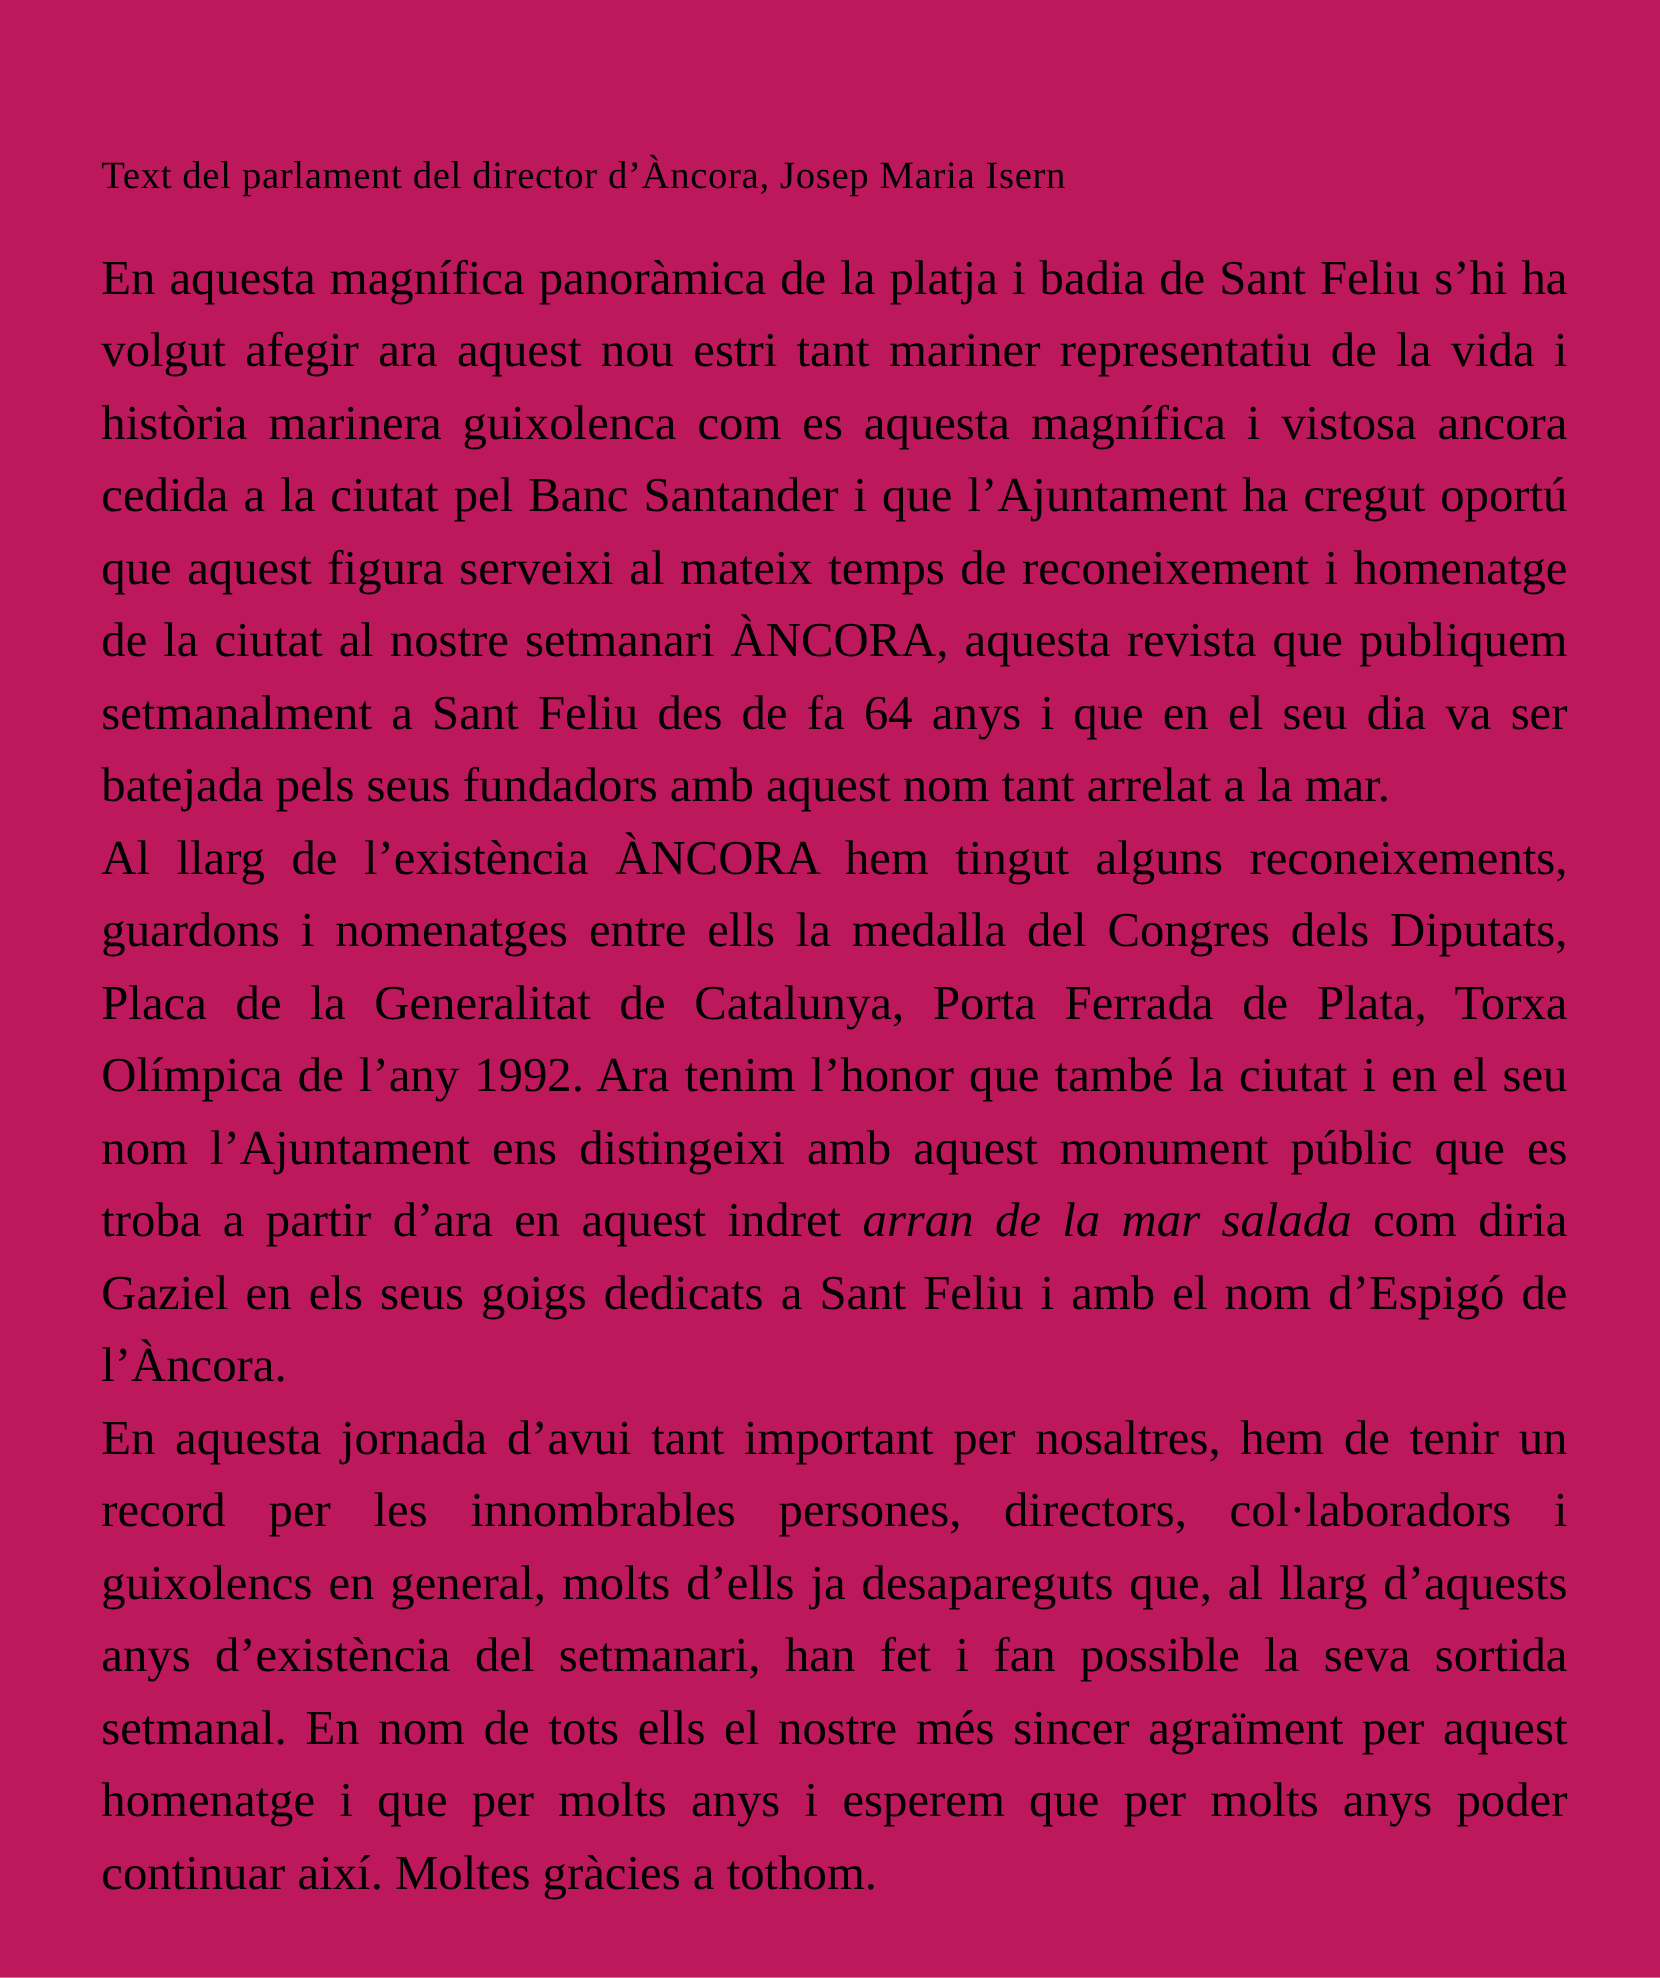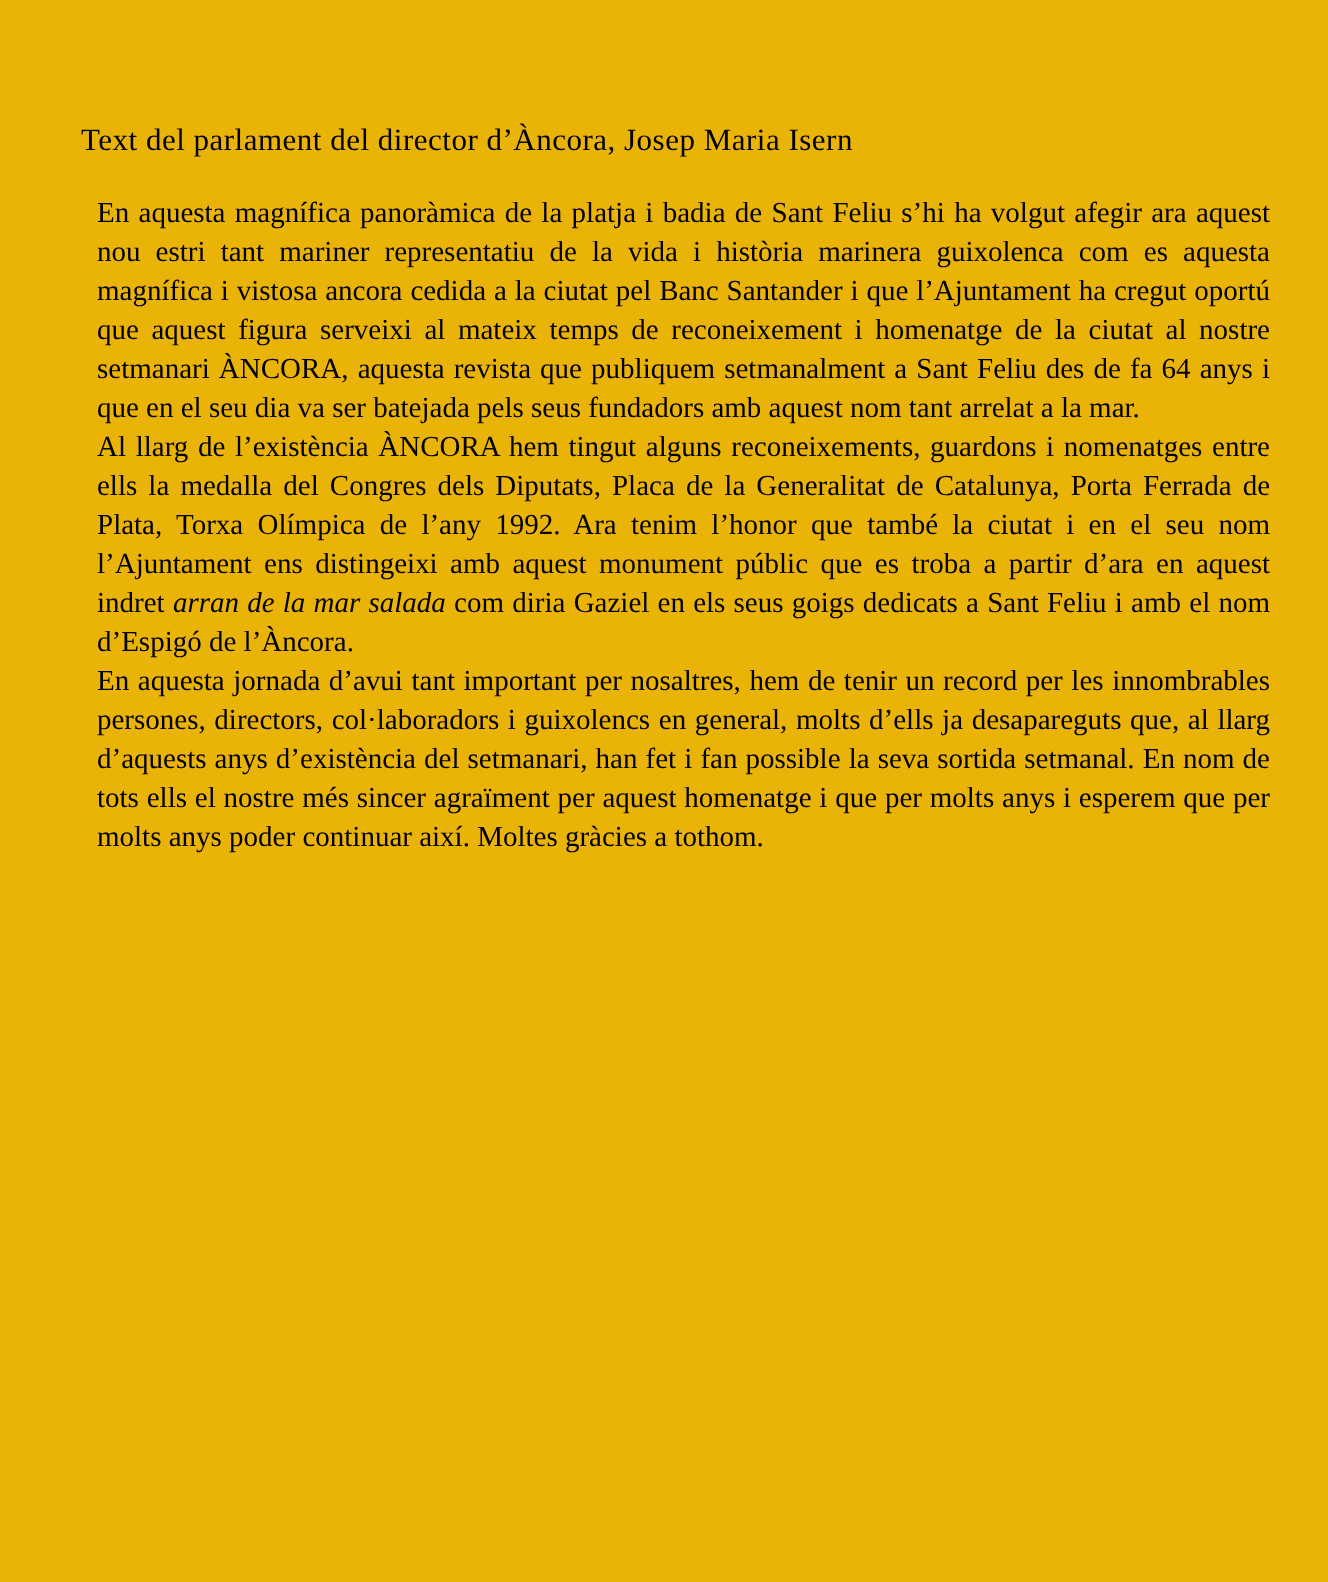--- a/index.html
+++ b/index.html
@@ -11,39 +11,39 @@
     width: 1328px;
     height: 1582px;
     font-family: "Liberation Serif", "DejaVu Serif", serif;
     color: #000000;
     overflow: hidden;
   }
   .page {
     position: relative;
     width: 1328px;
     height: 1582px;
-    background: #eab308;
+    background: #be185d;
   }
   .doc-title {
     position: absolute;
     left: 81px;
     top: 122px;
     margin: 0;
     font-size: 31px;
     font-weight: normal;
     letter-spacing: 0.5px;
     white-space: nowrap;
   }
   .doc-body {
     position: absolute;
-    left: 97px;
+    left: 81px;
     top: 194px;
     width: 1173px;
-    font-size: 29px;
-    line-height: 39px;
+    font-size: 39px;
+    line-height: 58px;
     text-align: justify;
     text-justify: inter-word;
   }
   .doc-body p {
     margin: 0;
     padding: 0;
   }
   .italic-phrase {
     font-style: italic;
     font-family: Liberation Serif, serif;

